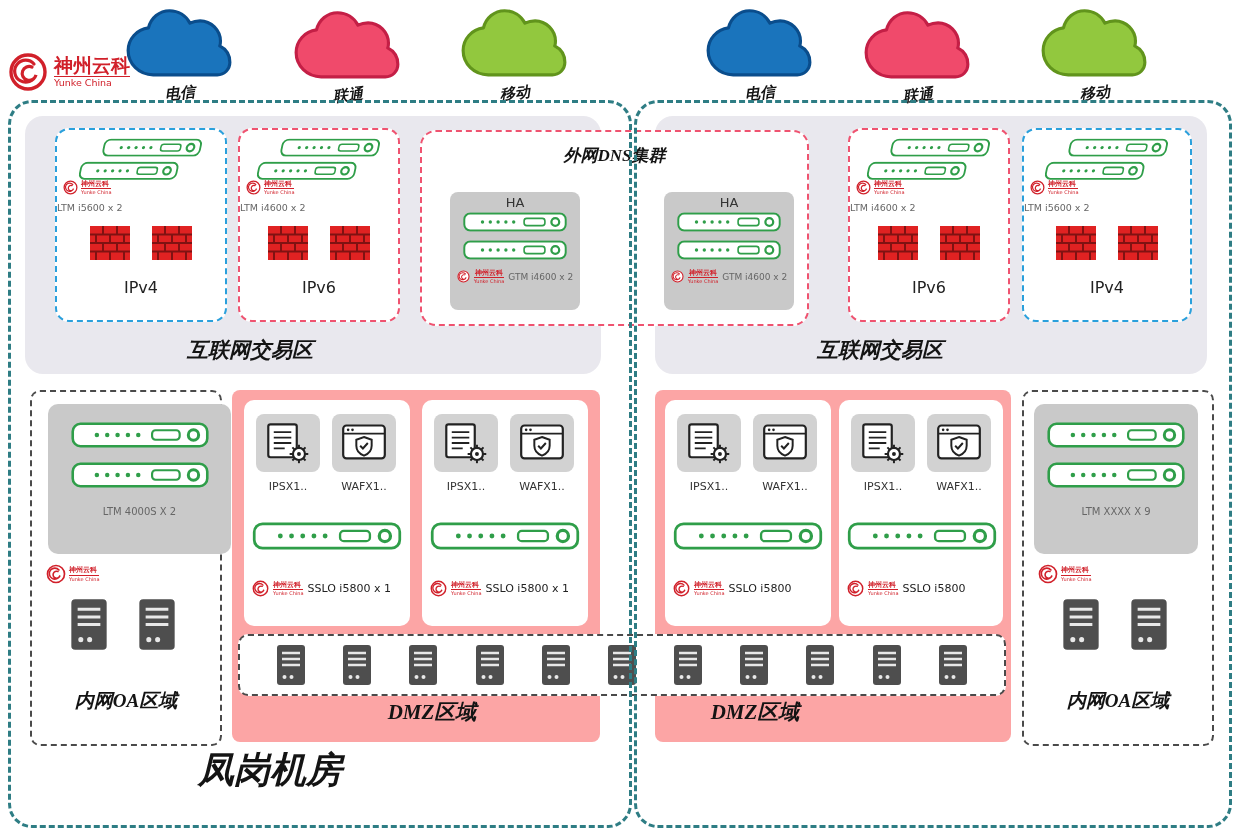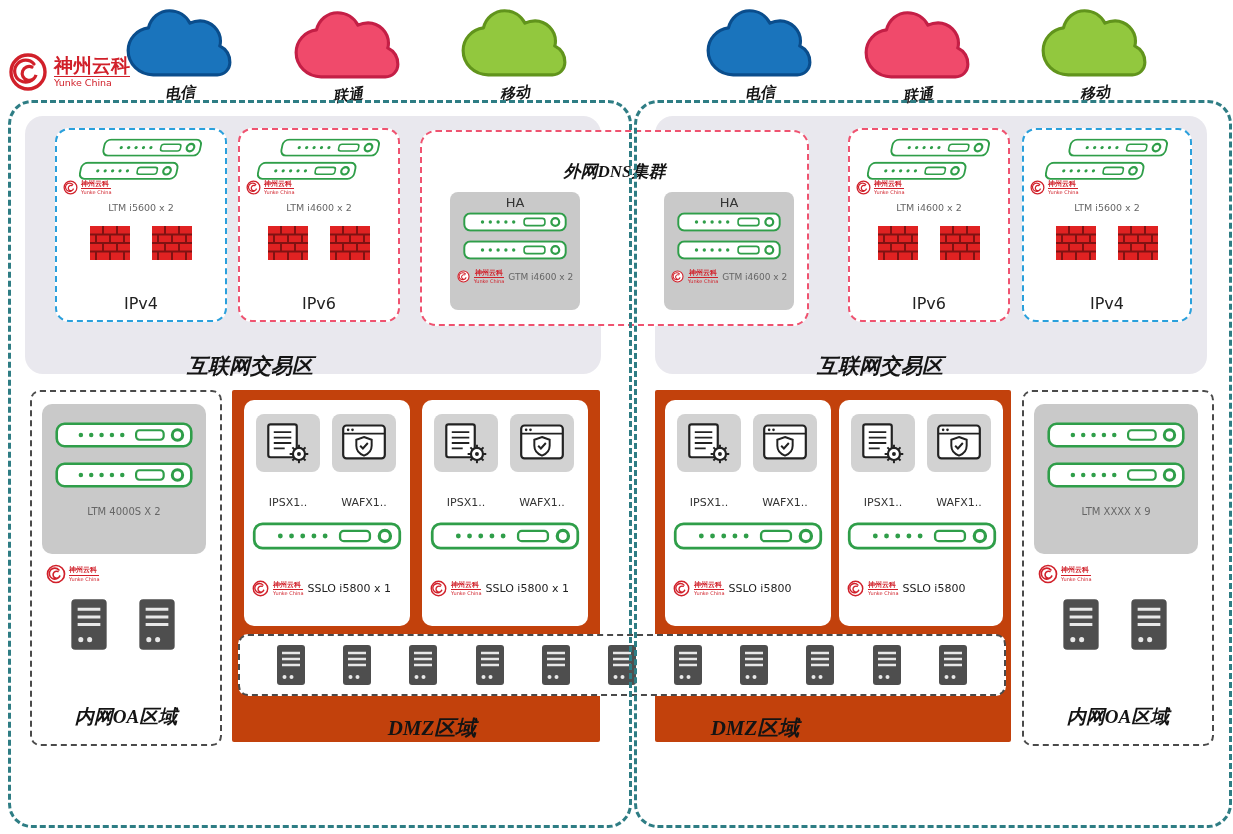--- a/index.html
+++ b/index.html
@@ -6,26 +6,26 @@
   .canvas{position:relative;width:1233px;height:834px;background:#fff;overflow:hidden;
           font-family:"DejaVu Sans","Liberation Sans",sans-serif;}
   .abs{position:absolute;}
   .brush{font-weight:bold;font-style:italic;color:#141414;font-family:"Liberation Serif","DejaVu Serif",serif;}
   .dc-border{position:absolute;border:3px dashed #2e7d84;border-radius:24px;pointer-events:none;z-index:6;}
   .gray-zone{position:absolute;background:#e9e8ee;border-radius:18px;z-index:1;}
   .white-box{position:absolute;background:#fff;border:2px dashed;border-radius:14px;z-index:2;}
   .b-blue{border-color:#2aa0dc;}
   .b-red{border-color:#ef5370;}
   .b-dark{border-color:#4a4a4a;}
-  .peach{position:absolute;background:#c2410c;border-radius:2px;z-index:1;}
+  .peach{position:absolute;background:#fca5a5;border-radius:8px;z-index:1;}
   .gray-inner{position:absolute;background:#c9c9c9;border-radius:10px;}
   .group{position:absolute;background:#fff;border-radius:10px;}
   .tile{position:absolute;background:#d2d2d2;border-radius:8px;display:flex;align-items:center;justify-content:center;}
-  .dev-label{color:#666;font-size:9.5px;text-align:center;}
-  .center{text-align:center;margin-top:16px;}
+  .dev-label{color:#666;font-size:9.5px;}
+  .center{text-align:center;}
   .fwrow{display:flex;justify-content:center;gap:22px;width:100%;}
   .mini-logo{display:flex;align-items:center;gap:3px;}
   .mini-cn{color:#d1202a;font-weight:bold;font-size:7px;line-height:1.15;white-space:nowrap;}
   .mini-en{color:#d1202a;font-size:5px;line-height:1.2;border-top:1px solid #d1202a;white-space:nowrap;}
   .cloud-label{text-align:center;font-size:15px;margin-top:2px;transform:rotate(-6deg);}
   .ha-box{position:absolute;background:#c9c9c9;border-radius:8px;text-align:center;}
   .serverflex{display:flex;align-items:center;justify-content:space-evenly;width:100%;height:100%;}
   .dnsbox{position:absolute;background:#fff;border:2px dashed #ef5370;border-radius:16px;z-index:3;}
   .main-cn{color:#d1202a;font-weight:bold;font-size:19px;line-height:1.05;white-space:nowrap;}
   .main-en{color:#d1202a;font-size:9.5px;border-top:1px solid #d1202a;white-space:nowrap;}
@@ -276,21 +276,21 @@
           <use href="#sym-firewall"></use>
         </svg>
       <svg width="40" height="34" viewBox="0 0 40 34">
           <use href="#sym-firewall"></use>
         </svg>
     </div>
     <div class="abs center" style="left:0;right:0;top:148px;font-size:16px;color:#222">IPv4</div>
   </div>
 
   <div class="white-box b-dark" style="left:30px;top:390px;width:188px;height:352px;border-radius:10px">
-    <div class="gray-inner" style="left:10px;top:12px;width:164px;height:150px;text-align:center">
+    <div class="gray-inner" style="left:16px;top:12px;width:183px;height:150px;text-align:center">
       <svg width="138" height="26" viewBox="0 0 160 30" style="margin-top:18px">
           <use href="#sym-appliance"></use>
         </svg>
       <svg width="138" height="26" viewBox="0 0 160 30" style="margin-top:10px">
           <use href="#sym-appliance"></use>
         </svg>
       <div class="dev-label" style="margin-top:14px;font-size:10px">LTM 4000S X 2</div>
     </div>
     <div class="abs mini-logo" style="left:14px;top:172px">
       <svg width="20" height="20" viewBox="0 0 40 40">
@@ -485,17 +485,18 @@
     </div>
     <svg class="abs" style="left:38px;top:206px" width="38" height="53" viewBox="0 0 30 42">
         <use href="#sym-server"></use>
       </svg>
     <svg class="abs" style="left:106px;top:206px" width="38" height="53" viewBox="0 0 30 42">
         <use href="#sym-server"></use>
       </svg>
     <div class="abs brush center" style="left:0;right:0;top:296px;font-size:19px">内网OA区域</div>
   </div>
 
+  <div class="abs brush center" style="left:120px;top:746px;width:300px;font-size:36px;z-index:4">凤岗机房</div>
 
   <div class="dc-border" style="left:8px;top:100px;width:618px;height:722px"></div>
   <div class="dc-border" style="left:634px;top:100px;width:592px;height:722px"></div>
 
 </div>
 
 </body></html>

